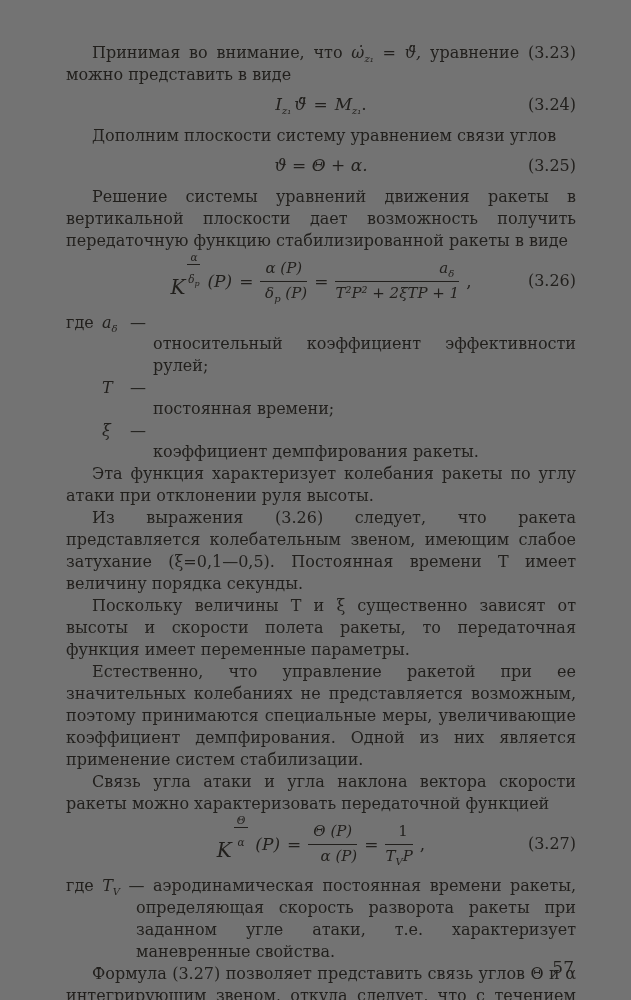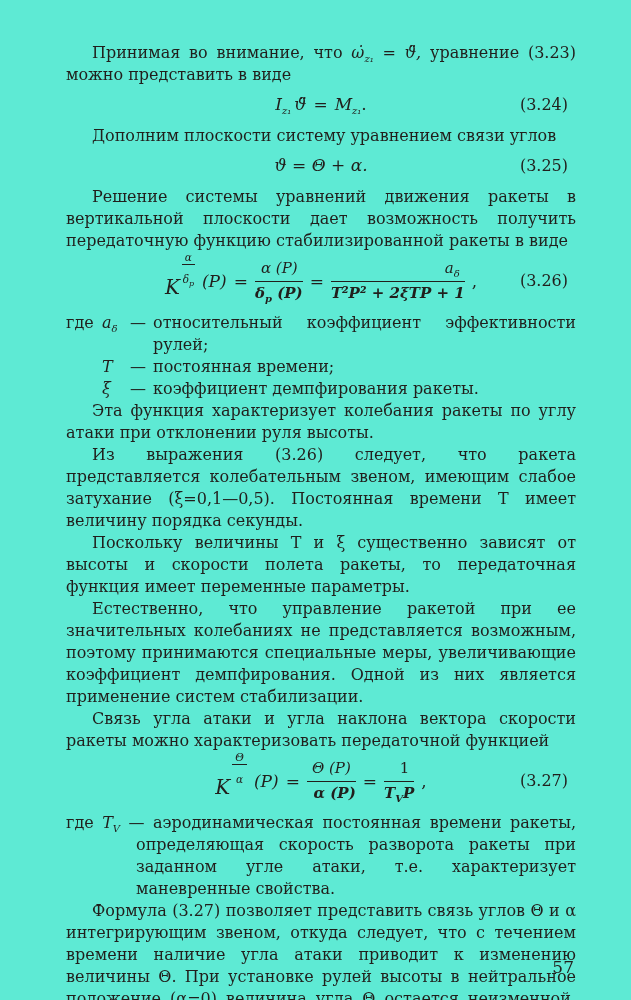--- a/index.html
+++ b/index.html
@@ -4,21 +4,21 @@
 <style>
   html, body { margin: 0; padding: 0; }
   body {
     width: 631px; height: 1000px;
     background: #f6f4f0;
     font-family: "DejaVu Serif", "Liberation Serif", serif;
   }
   .page {
     position: relative;
     width: 631px; height: 1000px;
-    background: #5eead4;
+    background: #737373;
     color: #211f1c;
     overflow: hidden;
   }
   .text-block {
     position: absolute;
     left: 66px; top: 42px;
     width: 510px;
     font-size: 16px;
     line-height: 22px;
     text-align: justify;
@@ -36,21 +36,21 @@
   }
   .eq-row {
     display: inline-flex;
     align-items: center;
     gap: 7px;
     font-size: 17px;
   }
   .eq-row.baseline { align-items: flex-start; }
   .eq-number {
     position: absolute;
-    right: 8px; top: 50%;
+    right: 0; top: 50%;
     transform: translateY(-50%);
     font-style: normal;
     font-size: 16px;
   }
   .kgroup { display: inline-flex; align-items: flex-end; }
   .kvar { font-style: italic; font-size: 20px; }
   .ksup {
     display: inline-block;
     text-align: center;
     font-size: 10.5px;
@@ -63,29 +63,29 @@
   .ksup .den { display: block; padding-top: 8px; }
   .ksup sub { font-size: 8px; }
   .frac {
     display: inline-block;
     text-align: right;
     font-size: 15px;
     line-height: 1.3;
     vertical-align: middle;
   }
   .frac .num { display: block; border-bottom: 1px solid #211f1c; padding: 0 5px 2px; }
-  .frac .den { display: block; padding-top: 2px; font-weight: bold; }
+  .frac .den { display: block; padding-top: 2px; }
   .theta-acc { margin-left: 3px; }
 
   
   .def-row { display: flex; margin: 0; }
   .def-lead { width: 36px; flex: 0 0 auto; }
   .def-term { width: 28px; flex: 0 0 auto; font-style: italic; }
   .def-dash { flex: 0 0 auto; margin-right: 7px; }
-  .def-text { flex: 1 1 auto; text-align: justify; }
+  .def-text { flex: 1 1 auto; text-align: justify; margin-top: 21px; }
 
   
   p.hang {
     margin: 0;
     padding-left: 70px;
     text-indent: -70px;
     text-align: justify;
   }
 
   .page-number {

